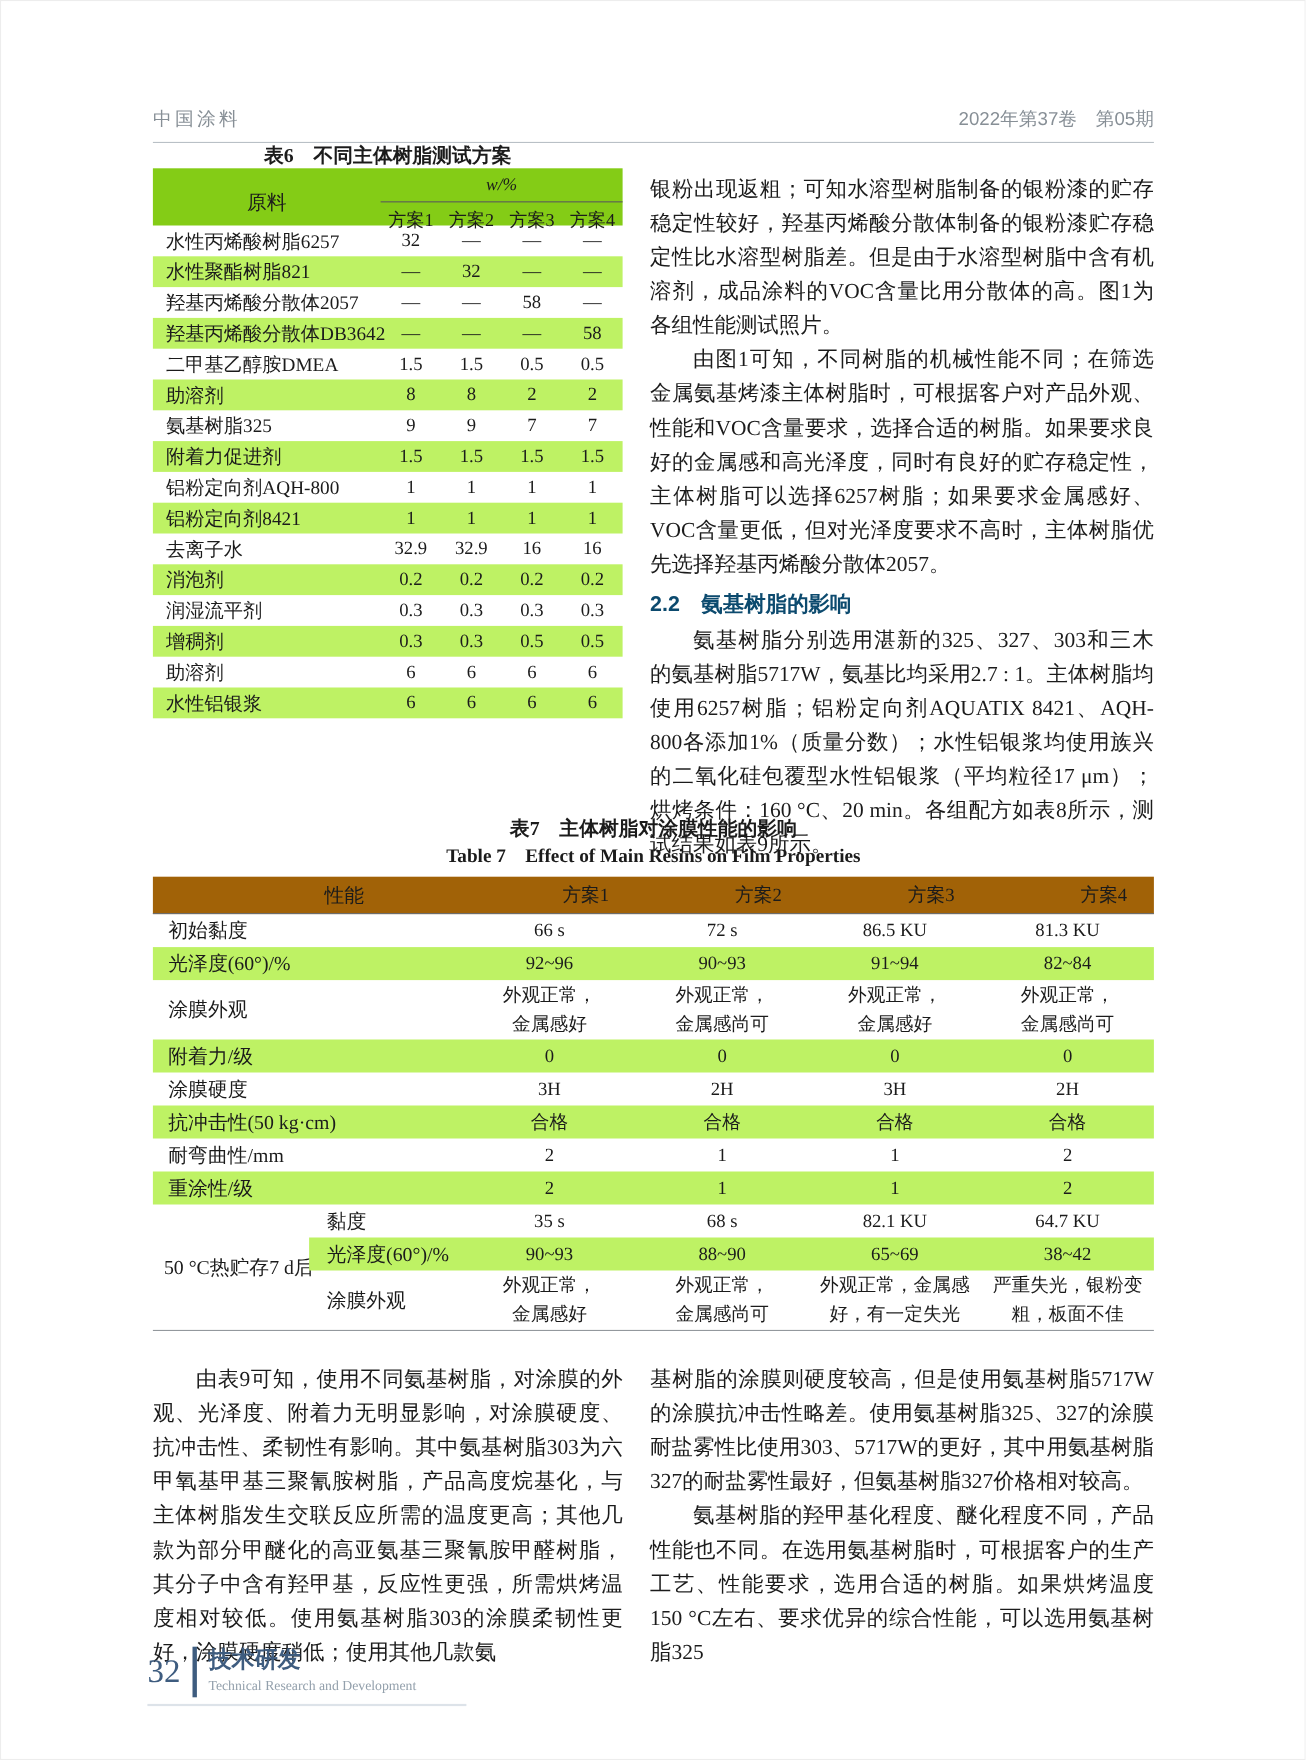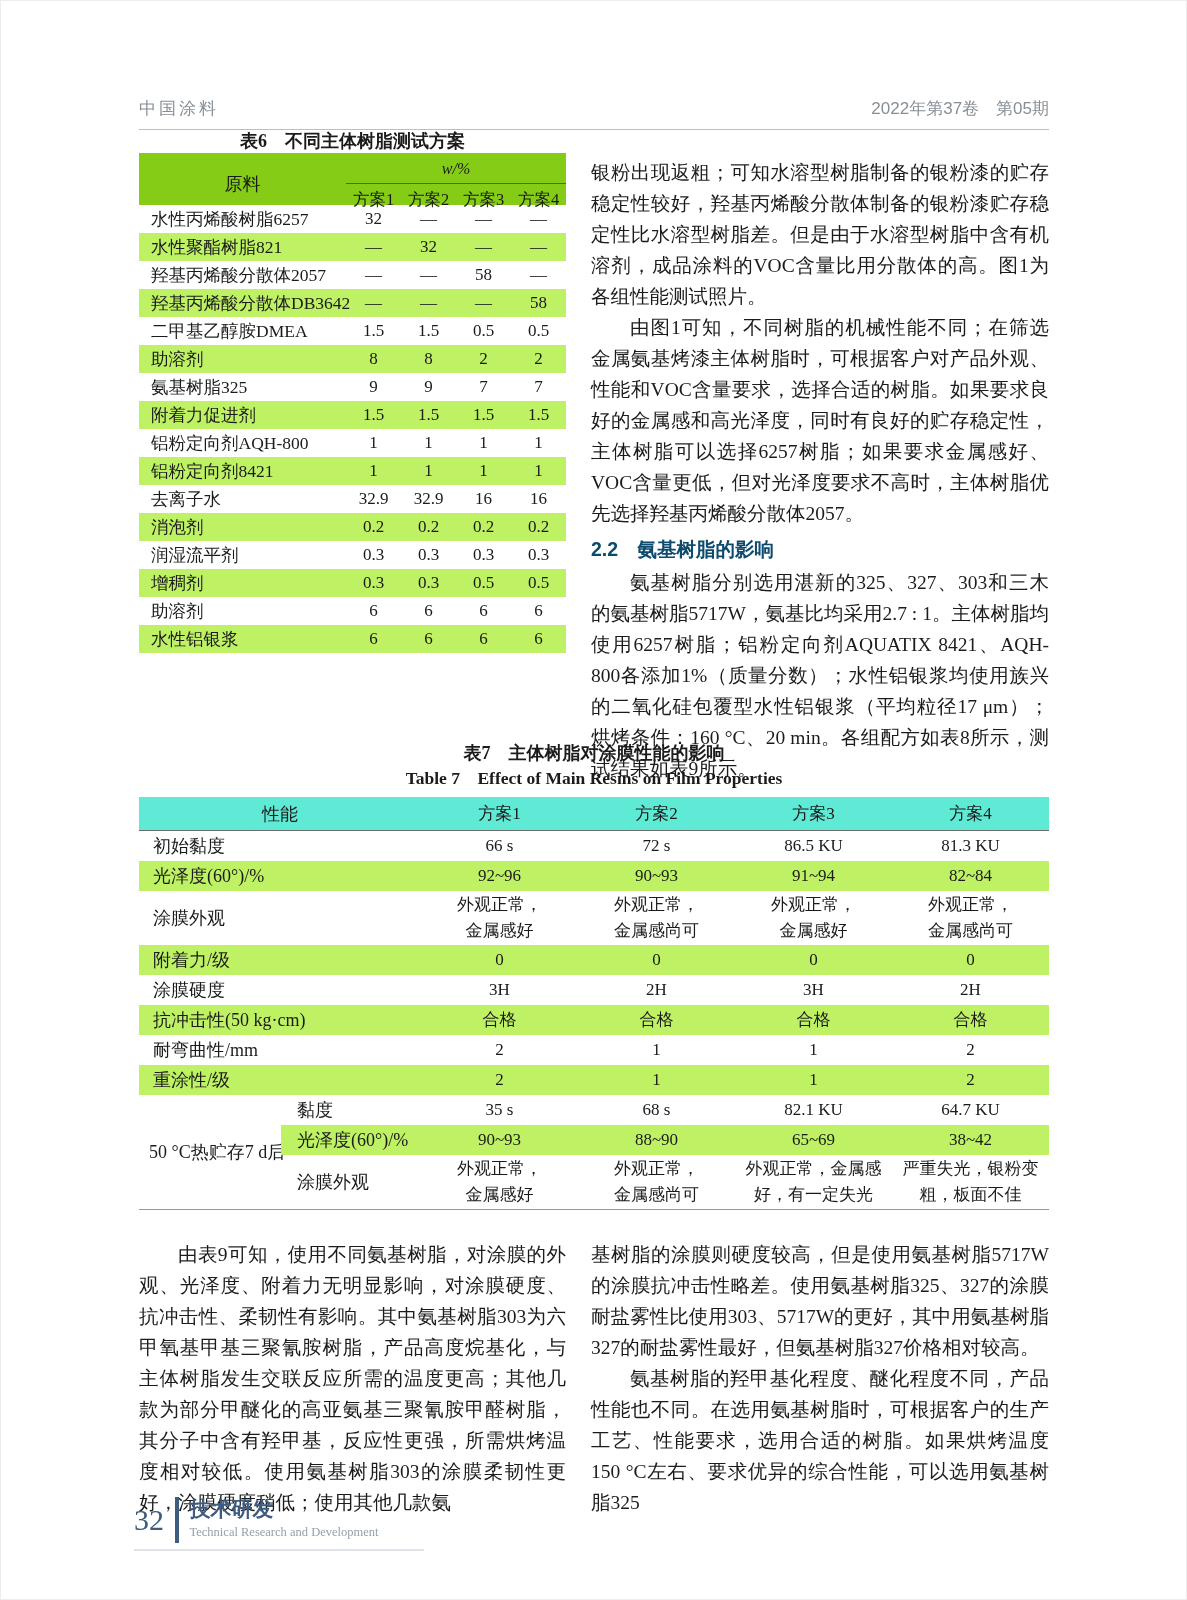--- a/index.html
+++ b/index.html
@@ -37,21 +37,21 @@
   .body-text{margin:0; font-size:19.5px; line-height:31px; text-align:justify;}
   .indent{text-indent:2em;}
   .sec-heading{
     margin:5px 0 3px 0; font-size:19.5px; line-height:30px; font-weight:bold; color:#0c4a6e;
     font-family:"Liberation Sans","DejaVu Sans",sans-serif;
   }
   
   .t7-block{position:absolute; left:138px; top:740px; width:910px;}
   .t7-header{
     display:grid; grid-template-columns:282px 157px 157px 157px 157px;
-    background:#5eead4; height:33px; align-items:center; border-bottom:1px solid #6d6d6d;
+    background:#a16207; height:33px; align-items:center; border-bottom:1px solid #6d6d6d;padding-left:33px;
   }
   .t7-hlabel{text-align:center; font-size:18px;}
   .t7-hval{text-align:center; font-size:17px;}
   .t7-row{display:grid; grid-template-columns:282px 157px 157px 157px 157px; min-height:30px; align-items:center;}
   .t7-label{padding-left:14px; font-size:18px; white-space:nowrap;}
   .t7-val{text-align:center; font-size:17px; white-space:pre-line; line-height:26px; padding:1px 0;}
   .t7-group{display:grid; grid-template-columns:142px 768px; border-bottom:1.5px solid #93989d;}
   .t7-group-label{display:flex; align-items:center; padding-left:10px; font-size:18px; white-space:nowrap;}
   .t7-subrow{display:grid; grid-template-columns:140px 157px 157px 157px 157px; min-height:30px; align-items:center;}
   .t7-sublabel{padding-left:16px; font-size:18px; white-space:nowrap;}

